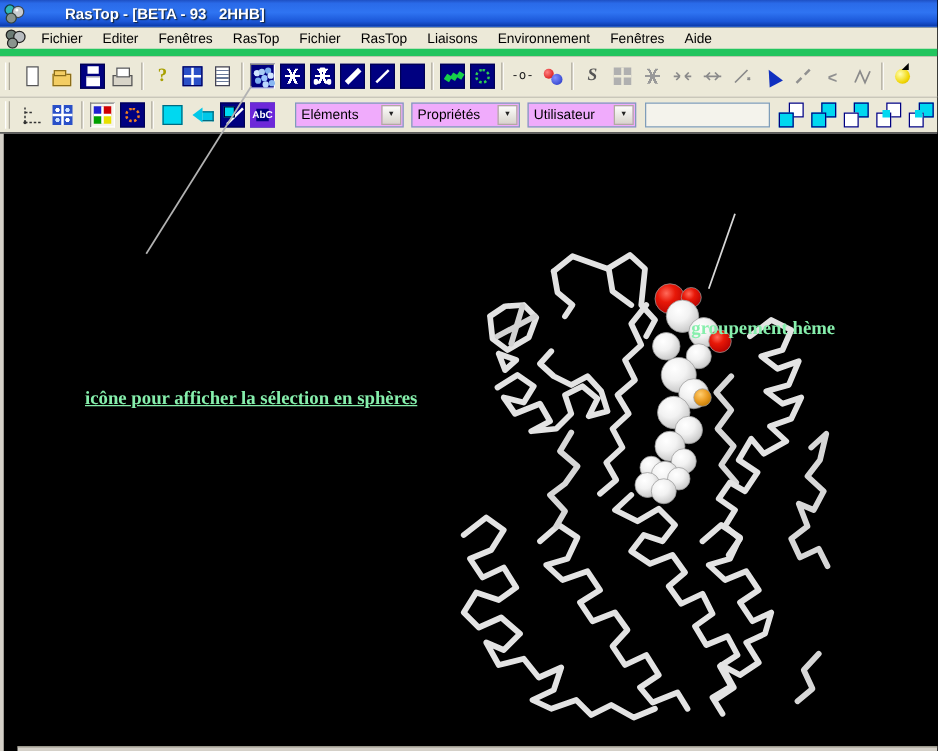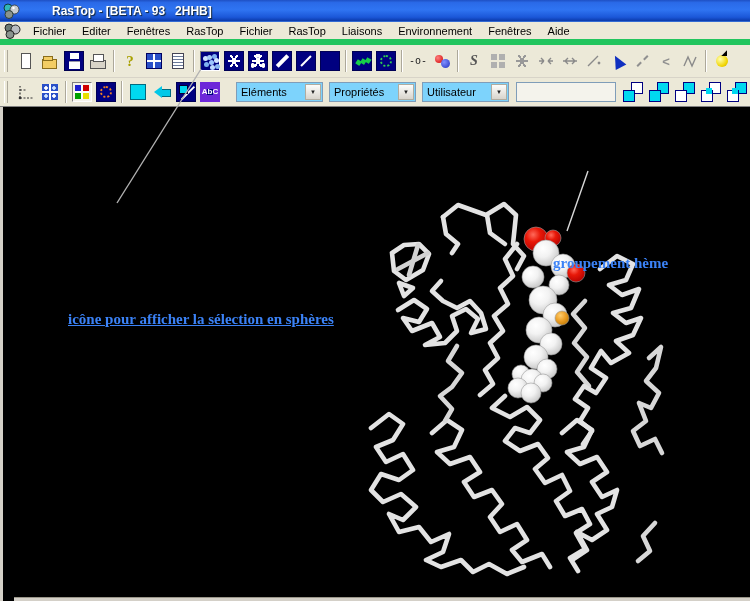--- a/index.html
+++ b/index.html
@@ -96,43 +96,43 @@
   .i-palette::before{content:"";position:absolute;inset:2px;background:
     linear-gradient(#fff,#fff) center/100% 2px no-repeat,
     linear-gradient(#fff,#fff) center/2px 100% no-repeat,
     conic-gradient(#d00000 0 25%,#e8e000 0 50%,#00a000 0 75%,#2020d0 0);}
   .i-cyansq::before{content:"";position:absolute;inset:2px;background:#00d8f0;border:1px solid #006a80;}
   .i-cyanarrow::before{content:"";position:absolute;left:2px;top:4px;width:0;height:0;
     border-top:6px solid transparent;border-bottom:6px solid transparent;border-right:8px solid #00c8e8;}
   .i-cyanarrow::after{content:"";position:absolute;left:10px;top:7px;width:8px;height:6px;background:#00c8e8;border:1px solid #006a80;border-left:none;}
   .i-slashsel::before{content:"";position:absolute;left:2px;top:9px;width:18px;height:2px;background:#fff;transform:rotate(-45deg);}
   .i-slashsel::after{content:"";position:absolute;left:2px;top:2px;width:7px;height:7px;background:#00d8f0;border:1px solid #003;}
-  .i-abc{border:7px solid #6d28d9;}
+  .i-abc{border:5px solid #6d28d9;}
   .i-abc .g{font-size:8px;font-weight:bold;}
 
   
   .seticon{width:22px;height:20px;position:relative;margin:0 2px;flex:none;}
   .seticon .bk,.seticon .fr{position:absolute;width:12px;height:12px;border:1px solid #000080;}
   .seticon .bk{right:1px;top:0;}
   .seticon .fr{left:1px;bottom:0;}
   .seticon .ov{position:absolute;left:6px;top:6px;width:6px;height:6px;background:#00d8f0;}
   .f-c{background:#00d8f0;} .f-w{background:#fff;}
 
   
-  .combo{height:20px;width:97px;background:#7dd3fc;border:1px solid #7f9db9;display:flex;align-items:center;
+  .combo{height:20px;width:97px;background:#f0abfc;border:1px solid #7f9db9;display:flex;align-items:center;
     font-size:11px;padding-left:4px;margin:0 3px;position:relative;}
   .combo .cbtn{margin-left:auto;width:16px;height:16px;background:linear-gradient(#fdfdfb,#d8d4cc);
     border:1px solid #b0aca0;display:flex;align-items:center;justify-content:center;font-size:6px;color:#222;margin-right:1px;}
   .cmdfield{height:20px;width:100px;background:#f4f3ec;border:1px solid #7f9db9;margin:0 4px;font-size:11px;}
 
   
   .viewport{position:relative;width:750px;height:495px;background:#000;border-top:1px solid #808080;}
   .frame-left{position:absolute;left:0;top:0;bottom:0;width:3px;background:#d4d0c8;}
   .frame-bottom{position:absolute;left:14px;right:0;bottom:0;height:4px;background:#d4d0c8;border-top:1px solid #9a968a;}
-  .ann{position:absolute;color:#3b82f6;font-family:"Liberation Serif","DejaVu Serif",serif;font-weight:bold;font-size:15px;}
+  .ann{position:absolute;color:#86efac;font-family:"Liberation Serif","DejaVu Serif",serif;font-weight:bold;font-size:15px;}
   .molsvg{position:absolute;left:0;top:0;}
   .overlay{position:absolute;inset:0;pointer-events:none;z-index:10;}
 </style>
 </head>
 <body>
 
 <div class="app">
 
   <div class="titlebar">
     <svg class="ticon" viewBox="0 0 17 16">

